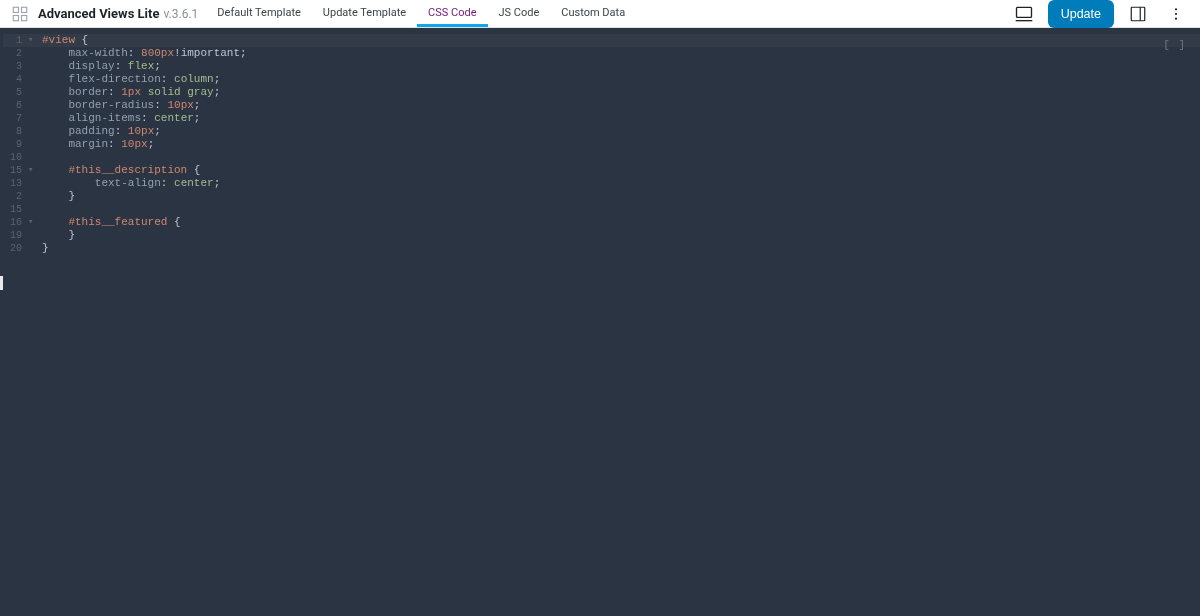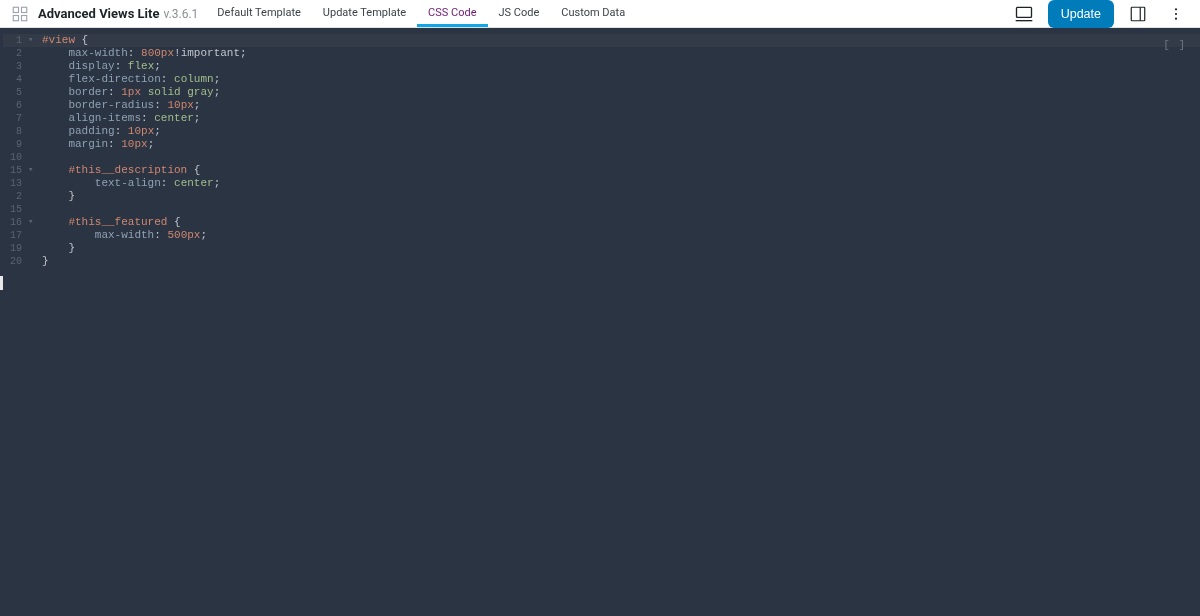--- a/index.html
+++ b/index.html
@@ -215,17 +215,16 @@
       <div class="code-line"><span class="gutter">6</span><span class="fold"></span><span class="code-text"><span>    </span><span class="tok-prop">border-radius</span><span class="tok-punc">: </span><span class="tok-num">10</span><span class="tok-unit">px</span><span class="tok-punc">;</span></span></div>
       <div class="code-line"><span class="gutter">7</span><span class="fold"></span><span class="code-text"><span>    </span><span class="tok-prop">align-items</span><span class="tok-punc">: </span><span class="tok-val">center</span><span class="tok-punc">;</span></span></div>
       <div class="code-line"><span class="gutter">8</span><span class="fold"></span><span class="code-text"><span>    </span><span class="tok-prop">padding</span><span class="tok-punc">: </span><span class="tok-num">10</span><span class="tok-unit">px</span><span class="tok-punc">;</span></span></div>
       <div class="code-line"><span class="gutter">9</span><span class="fold"></span><span class="code-text"><span>    </span><span class="tok-prop">margin</span><span class="tok-punc">: </span><span class="tok-num">10</span><span class="tok-unit">px</span><span class="tok-punc">;</span></span></div>
       <div class="code-line"><span class="gutter">10</span><span class="fold"></span><span class="code-text"><span>    </span></span></div>
       <div class="code-line"><span class="gutter">15</span><span class="fold">▾</span><span class="code-text"><span>    </span><span class="tok-sel">#this__description</span><span class="tok-punc"> {</span></span></div>
       <div class="code-line"><span class="gutter">13</span><span class="fold"></span><span class="code-text"><span>        </span><span class="tok-prop">text-align</span><span class="tok-punc">: </span><span class="tok-val">center</span><span class="tok-punc">;</span></span></div>
       <div class="code-line"><span class="gutter">2</span><span class="fold"></span><span class="code-text"><span>    </span><span class="tok-punc">}</span></span></div>
       <div class="code-line"><span class="gutter">15</span><span class="fold"></span><span class="code-text"><span>    </span></span></div>
       <div class="code-line"><span class="gutter">16</span><span class="fold">▾</span><span class="code-text"><span>    </span><span class="tok-sel">#this__featured</span><span class="tok-punc"> {</span></span></div>
-      <div class="code-line"><span class="gutter">17</span><span class="fold"></span><span class="code-text"><span>        </span><span class="tok-prop">max-width</span><span class="tok-punc">: </span><span class="tok-num">500</span><span class="tok-unit">px</span><span class="tok-punc">;</span></span></div>
       <div class="code-line"><span class="gutter">19</span><span class="fold"></span><span class="code-text"><span>    </span><span class="tok-punc">}</span></span></div>
       <div class="code-line"><span class="gutter">20</span><span class="fold"></span><span class="code-text"><span class="tok-punc">}</span></span></div>
     </div>
 </div>
 
 </body></html>

